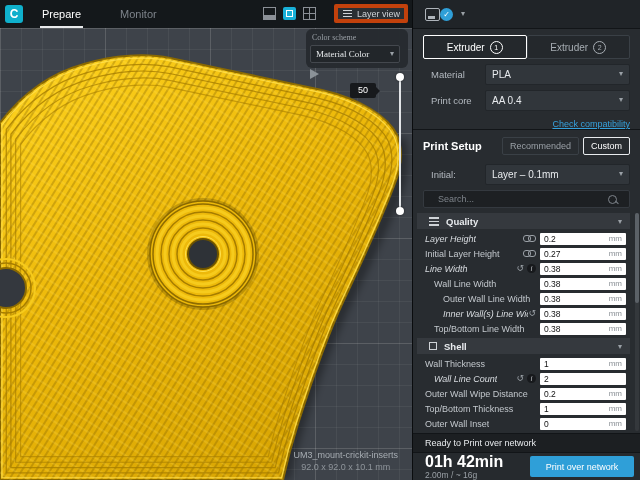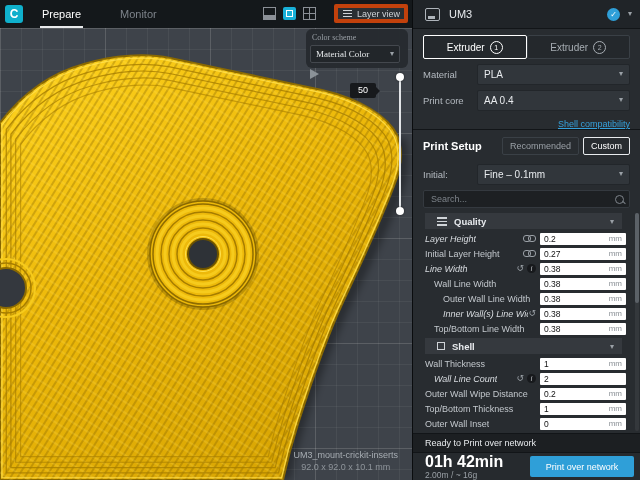--- a/index.html
+++ b/index.html
@@ -71,44 +71,44 @@
   #status-check{width:13px;height:13px;border-radius:50%;background:#2f9fd8;color:#fff;font-size:8px;
       line-height:13px;text-align:center;margin-right:8px;}
   
   #extruder-row{display:flex;padding:6px 10px 4px 10px;flex:none;height:32px;box-sizing:border-box;}
   .ext-btn{flex:1;height:22px;border:1px solid #3a4046;border-radius:2px;background:#24282c;
       display:flex;align-items:center;justify-content:center;gap:5px;font-size:10px;color:#a7adb3;cursor:pointer;}
   .ext-btn.active{border-color:#ffffff;color:#ffffff;}
   .ext-num{width:11px;height:11px;border:1px solid currentColor;border-radius:50%;font-size:7px;
       line-height:11px;text-align:center;}
   .form-row{display:flex;align-items:center;padding:0 10px;height:26px;flex:none;box-sizing:border-box;}
-  .form-label{width:54px;font-size:9.5px;color:#b4bac0;flex:none;}
+  .form-label{width:54px;font-size:9.5px;color:#b4bac0;flex:none;margin-left:8px;}
   .combo{flex:1;height:21px;background:#31363b;border:1px solid #22262a;border-radius:2px;
       display:flex;align-items:center;padding:0 6px;box-sizing:border-box;cursor:pointer;}
   .combo .dd-text{font-size:10px;color:#e8ebee;flex:1;}
   #check-compat{height:16px;flex:none;text-align:right;padding:0 10px;}
   #check-compat span{font-size:9px;color:#35a1dc;text-decoration:underline;cursor:pointer;}
   #printsetup-row{display:flex;align-items:center;height:32px;padding:0 10px;flex:none;
       border-top:1px solid #121518;margin-top:0;box-sizing:border-box;}
   #printsetup-title{font-size:11px;font-weight:bold;color:#ffffff;flex:1;}
   .mode-btn{height:18px;border:1px solid #3a4046;border-radius:2px;font-size:9px;color:#9aa0a6;
       padding:0 7px;line-height:17px;margin-left:4px;cursor:pointer;box-sizing:border-box;}
   .mode-btn.active{border-color:#e8ebee;color:#ffffff;}
   #search-row{padding:3px 10px;flex:none;height:24px;box-sizing:border-box;}
   #search-box{height:18px;background:#1d2023;border:1px solid #34393f;border-radius:2px;display:flex;
-      align-items:center;padding:0 5px;box-sizing:border-box;}
+      align-items:center;padding:0 12px;box-sizing:border-box;}
   #search-input{flex:1;background:transparent;border:none;outline:none;font-size:9px;color:#cfd3d7;
       font-family:inherit;}
   #search-input::placeholder{color:#7d838a;}
   #search-glyph{width:7px;height:7px;border:1px solid #7d838a;border-radius:50%;position:relative;flex:none;}
   #search-glyph::after{content:"";position:absolute;left:6px;top:6px;width:4px;height:1px;background:#7d838a;
       transform:rotate(45deg);}
   
   #settings-list{flex:1;overflow:hidden;position:relative;padding-right:6px;}
-  .sec-header{height:16px;background:#35393e;margin:2px 12px;display:flex;align-items:center;
+  .sec-header{height:16px;background:#35393e;margin:2px 4px;display:flex;align-items:center;
       padding:0 8px 0 12px;cursor:pointer;}
   .sec-icon{flex:none;margin-right:7px;}
   .quality-icon{width:10px;height:9px;background:repeating-linear-gradient(180deg,#cfd3d7 0 1.5px,transparent 1.5px 3.5px);}
   .shell-icon{width:8px;height:8px;border:1.5px solid #cfd3d7;box-sizing:border-box;}
   .sec-title{font-size:9.5px;font-weight:bold;color:#e8ebee;flex:1;}
   .sec-chev{font-size:8px;color:#9aa0a6;}
   .set-row{height:15px;display:flex;align-items:center;padding:0 8px 0 12px;}
   .set-label{font-size:9px;color:#c3c8cd;white-space:nowrap;overflow:hidden;}
   .set-label.italic{font-style:italic;color:#d8dce0;}
   .row-icons{margin-left:auto;display:flex;align-items:center;gap:3px;margin-right:4px;}
@@ -239,21 +239,20 @@
     <div id="layerview-dd">
       <span id="hamburger"></span>
       <span id="layerview-label">Layer view</span>
     </div>
   </div>
 
   <div id="panel">
 
     <div id="panel-header">
       <span id="printer-icon"></span>
-      <span id="printer-name">UM3</span>
       <span id="status-check">✓</span>
       <span class="chev">▾</span>
     </div>
 
     <div id="extruder-row">
         <div class="ext-btn active">
           <div>Extruder</div>
           <div class="ext-num">1</div>
         </div>
         <div class="ext-btn">
@@ -272,35 +271,35 @@
 
     <div class="form-row">
       <span class="form-label">Print core</span>
       <div class="combo">
         <span class="dd-text">AA 0.4</span>
         <span class="chev">▾</span>
       </div>
     </div>
 
     <div id="check-compat">
-      <span>Shell compatibility</span>
+      <span>Check compatibility</span>
     </div>
 
     <div id="printsetup-row">
       <span id="printsetup-title">Print Setup</span>
       <span id="modes-holder" style="display: flex;">
           <div class="mode-btn">Recommended</div>
           <div class="mode-btn active">Custom</div>
         </span>
     </div>
 
     <div class="form-row">
       <span class="form-label">Initial:</span>
       <div class="combo">
-        <span class="dd-text">Fine – 0.1mm</span>
+        <span class="dd-text">Layer – 0.1mm</span>
         <span class="chev">▾</span>
       </div>
     </div>
 
     <div id="search-row">
       <div id="search-box">
         <input id="search-input" type="text" placeholder="Search..." style="">
         <span id="search-glyph"></span>
       </div>
     </div>

